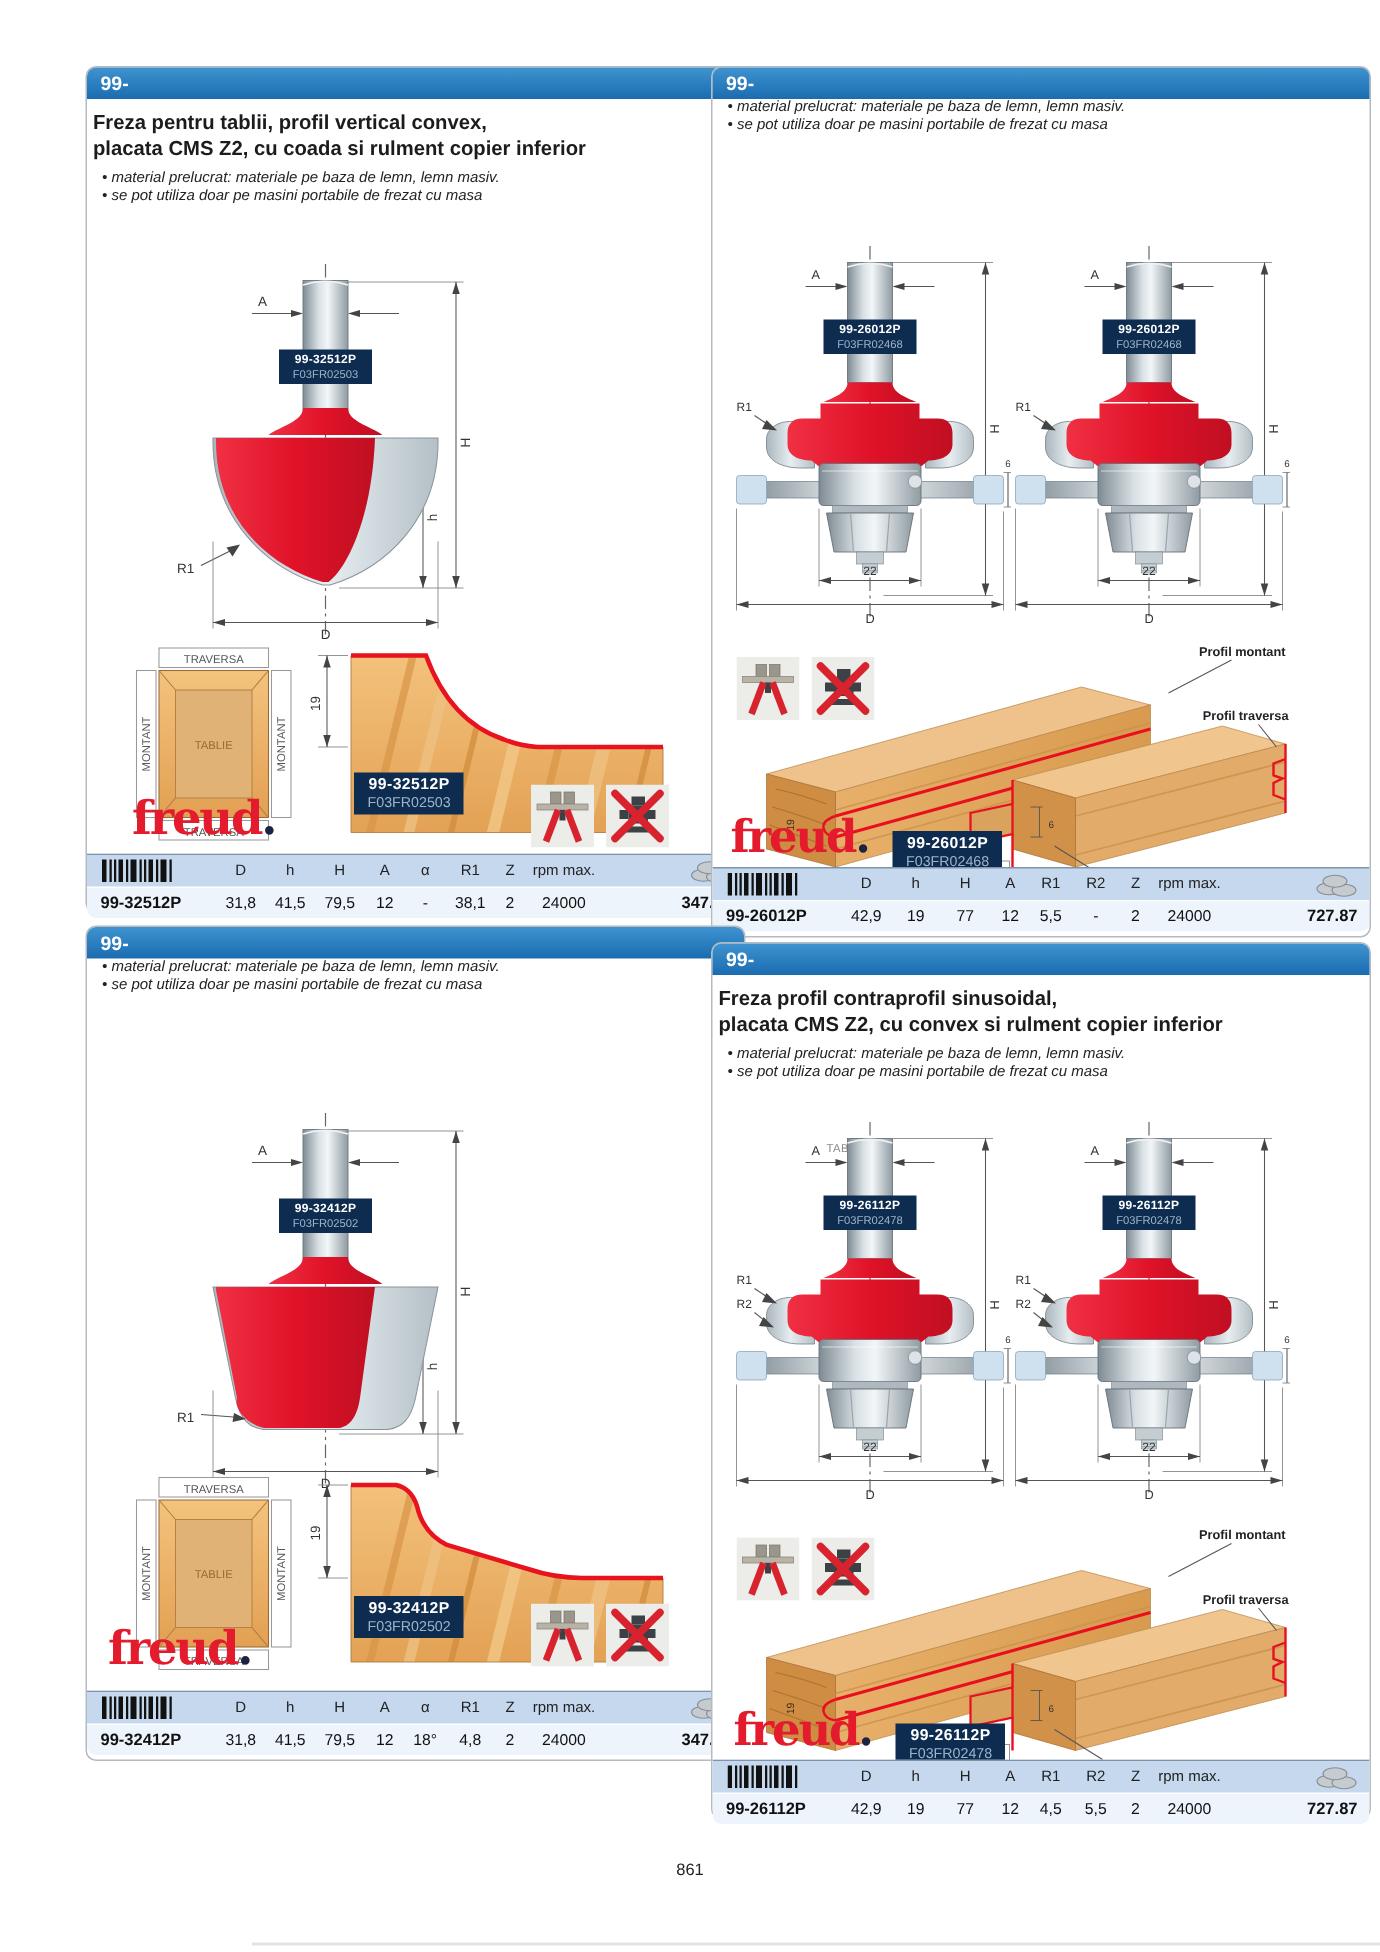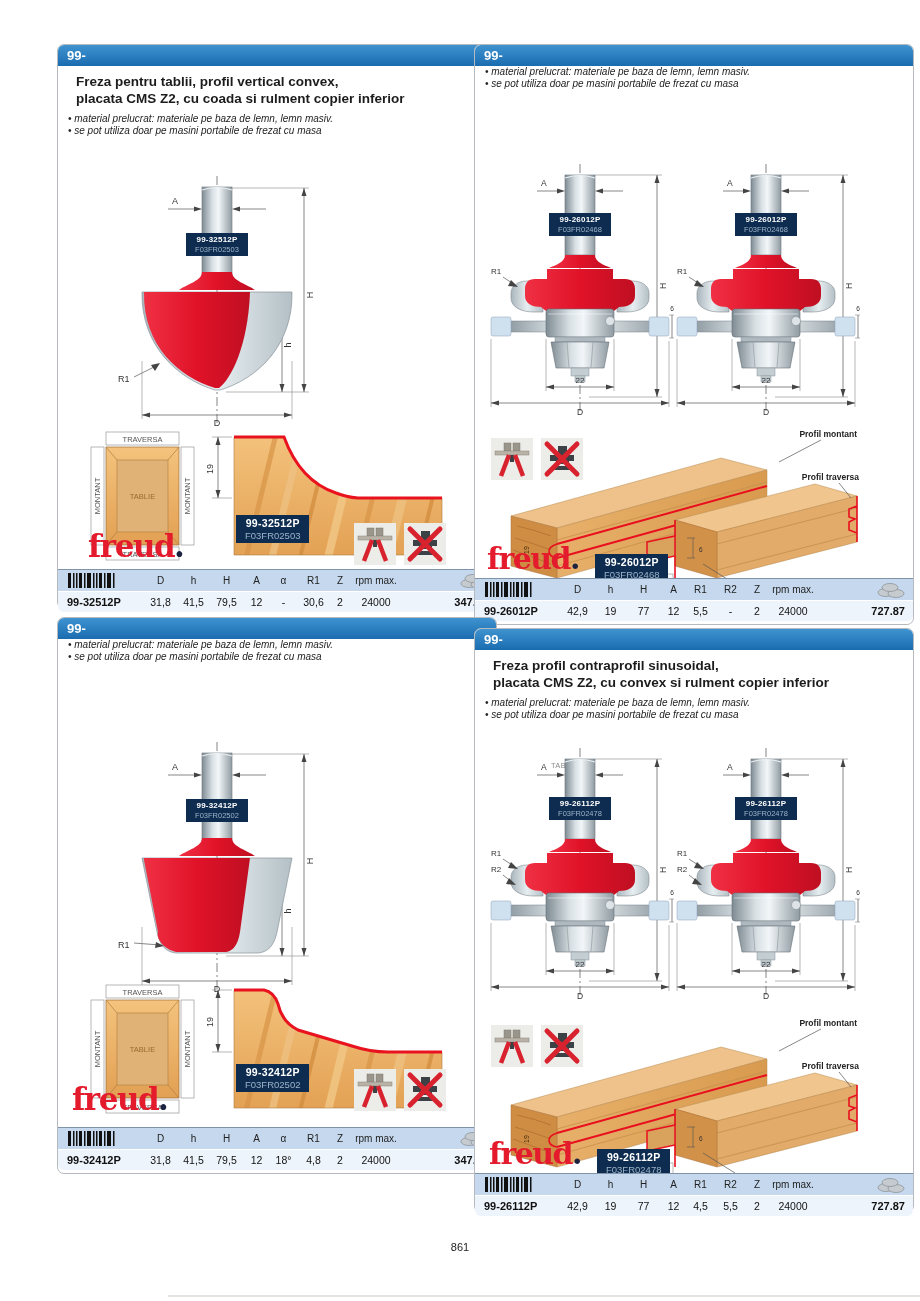--- a/index.html
+++ b/index.html
@@ -15,21 +15,21 @@
     border:1px solid #b6babf; border-radius:7px; background:#fff;
   }
   .panel-header {
     height:21px; background:linear-gradient(#3f93cf,#1a6cb0);
     border-radius:6px 6px 0 0; color:#fff; font-size:13px; font-weight:bold;
     line-height:21px; padding-left:9px;
   }
   .panel-body { position:relative; height:calc(100% - 21px); }
   .title {
     font-size:13.5px; font-weight:bold; color:#1c1c1c; line-height:1.28;
-    margin:7px 18px 5px; white-space:pre-line;
+    margin:7px 4px 5px; white-space:pre-line;
   }
   .bullet { font-size:10px; font-style:italic; color:#222; margin:0 10px 1px; }
 
   
   .bit { position:absolute; }
   .bit-label {
     position:absolute; transform:translateX(-50%); background:#0d2c4f;
     text-align:center; padding:2px 5px; min-width:52px;
   }
   .bit-label .l1 { display:block; font-size:8px; font-weight:bold; color:#fff; line-height:1.2; letter-spacing:.2px; }
@@ -263,21 +263,21 @@
             </svg>
           </span>
       </div>
       <div class="t-row">
         <span class="t-code">99-32512P</span>
         <span class="tc">31,8</span>
         <span class="tc">41,5</span>
         <span class="tc">79,5</span>
         <span class="tc">12</span>
         <span class="tc">-</span>
-        <span class="tc">30,6</span>
+        <span class="tc">38,1</span>
         <span class="tc">2</span>
         <span class="tc">24000</span>
         <span class="t-price">347.54</span>
       </div>
     </div>
   </div>
 </section>
 
 <section class="panel" style="left:474px;top:44px;height:581px">
   <div class="panel-header">

